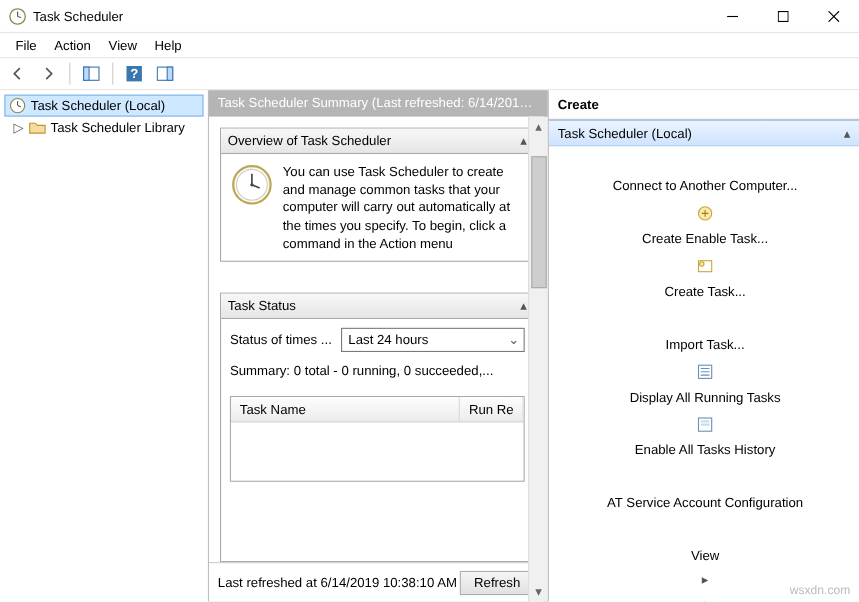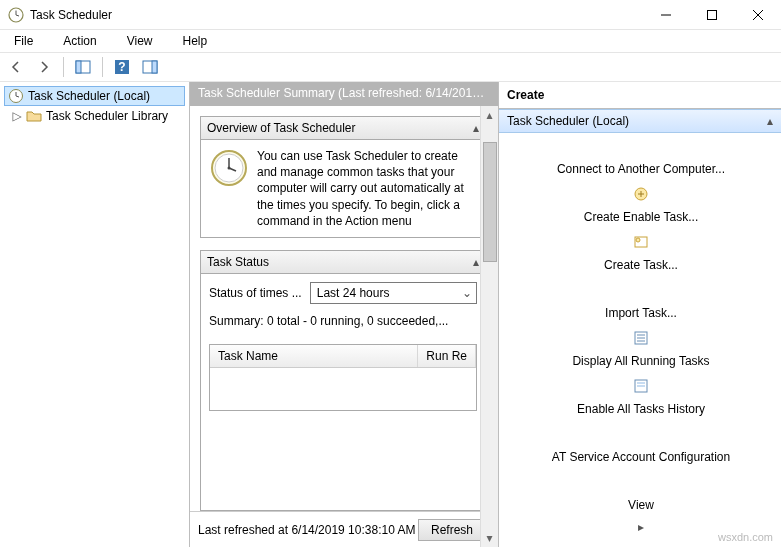--- a/index.html
+++ b/index.html
@@ -5,21 +5,21 @@
 * { box-sizing: border-box; font-family: "Segoe UI", Tahoma, sans-serif; font-size: 12px; }
 html, body { margin: 0; padding: 0; width: 781px; height: 547px; overflow: hidden; background: #fff; }
 
 
 .titlebar { height: 30px; display: flex; align-items: center; padding-left: 8px; border-bottom: 1px solid #e5e5e5; }
 .titlebar .icon { width: 16px; height: 16px; margin-right: 6px; }
 .titlebar .title { flex: 1; }
 .titlebar .winbtn { width: 46px; height: 30px; display: flex; align-items: center; justify-content: center; }
 
 
-.menubar { height: 22px; display: flex; align-items: center; padding-left: 6px; gap: 14px; }
+.menubar { height: 22px; display: flex; align-items: center; padding-left: 6px; gap: 0; }
 .menubar .menuitem { padding: 2px 8px; }
 
 
 .toolbar { height: 30px; display: flex; align-items: center; padding-left: 4px; gap: 4px; border-top: 1px solid #e5e5e5; border-bottom: 1px solid #e5e5e5; background:#fff;}
 .toolbar .tbtn { width: 24px; height: 24px; display: flex; align-items: center; justify-content: center; border: 1px solid transparent; }
 .toolbar .sep { width: 1px; height: 20px; background: #ccc; margin: 0 3px; }
 
 
 .main { display: flex; height: calc(547px - 30px - 22px - 30px); }
 .leftpane { width: 190px; border-right: 1px solid #bdbdbd; background: #fff; padding: 4px; }
@@ -27,30 +27,30 @@
 .rightpane { width: 283px; border-left: 1px solid #bdbdbd; background: #fff; display: flex; flex-direction: column;}
 
 
 .treeitem { display: flex; align-items: center; padding: 2px 4px; gap: 4px; white-space: nowrap;}
 .treeitem.selected { background: #cde8ff; border: 1px solid #7eb4ea; padding: 1px 3px;}
 .expander { width: 10px; display: inline-block; text-align: center; color: #666;}
 
 
 .center-header { height: 24px; color: #fff; padding: 4px 8px; white-space: nowrap; overflow: hidden; text-overflow: ellipsis; font-size: 12px;}
 .center-body { flex: 1; background: #fff; margin: 0 4px 0 0; display: flex; flex-direction: column; position: relative; overflow: hidden;}
-.center-content { flex: 1; padding: 10px 8px 0 10px; overflow: hidden; display:flex; flex-direction:column; gap:12px;justify-content:space-between; }
+.center-content { flex: 1; padding: 10px 8px 0 10px; overflow: hidden; display:flex; flex-direction:column; gap:28px;justify-content:space-between; }
 .panel { border: 1px solid #aaa; background: #fff; }
 .panel-header { background: linear-gradient(#f7f7f7, #e6e6e6); border-bottom: 1px solid #aaa; padding: 4px 6px; display: flex; align-items: center; justify-content: space-between; cursor: pointer;}
 .panel-body { padding: 8px; }
 .overview-body { display: flex; gap: 8px; }
 .clock-icon { width: 40px; height: 40px; flex-shrink: 0; }
 .overview-text { line-height: 1.35; }
 .status-row { display: flex; align-items: center; gap: 8px; margin-bottom: 10px;}
 .combo { flex:1; border: 1px solid #7a7a7a; height: 22px; display: flex; align-items: center; justify-content: space-between; padding: 0 4px 0 6px; background: #fff;}
-.table { border: 1px solid #aaa; margin-top: 16px; height: 67px;}
+.table { border: 1px solid #aaa; margin-top: 16px; height: 78px;}
 .thead { display: flex; background: linear-gradient(#fdfdfd,#ececec); border-bottom: 1px solid #ccc;}
 .th { padding: 4px 8px; border-right: 1px solid #d8d8d8; white-space: nowrap;}
 .th:first-child { flex: 1; }
 .center-footer { height: 36px; border-top: 1px solid #ccc; display: flex; align-items: center; justify-content: space-between; padding: 0 8px; background: #fff;}
 .refresh-btn { border: 1px solid #adadad; background: linear-gradient(#f5f5f5,#e1e1e1); padding: 3px 12px; }
 .vscroll { position:absolute; right:0; top:24px; bottom:0; width:18px; background:#f0f0f0; display:flex; flex-direction:column; align-items:center; justify-content:flex-start; border-left:1px solid #ddd;}
 .vthumb { width:14px; height:120px; background:#cdcdcd; margin-top:18px; border:1px solid #aaa;}
 .varrow { width:100%; height:18px; display:flex; align-items:center; justify-content:center; color:#666;}
 
 

